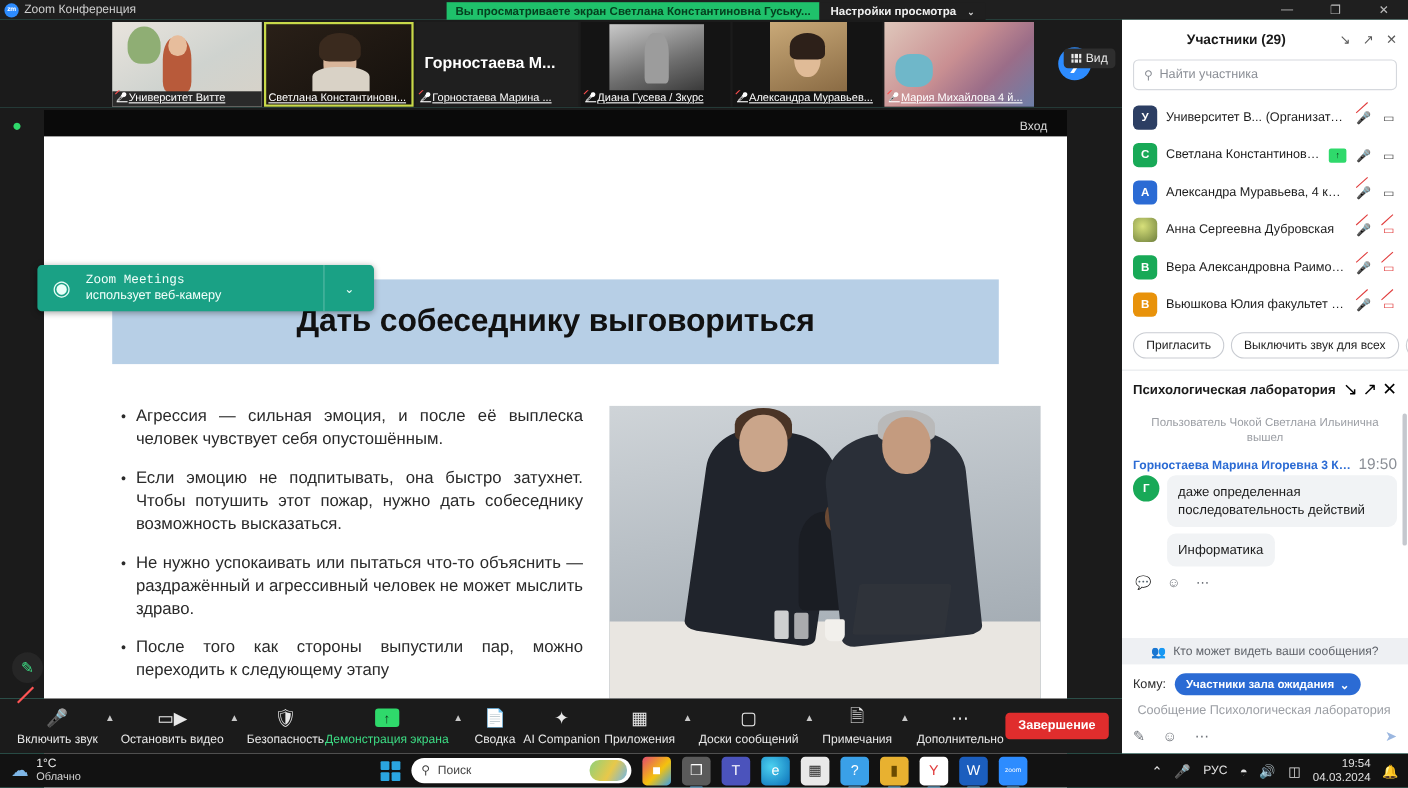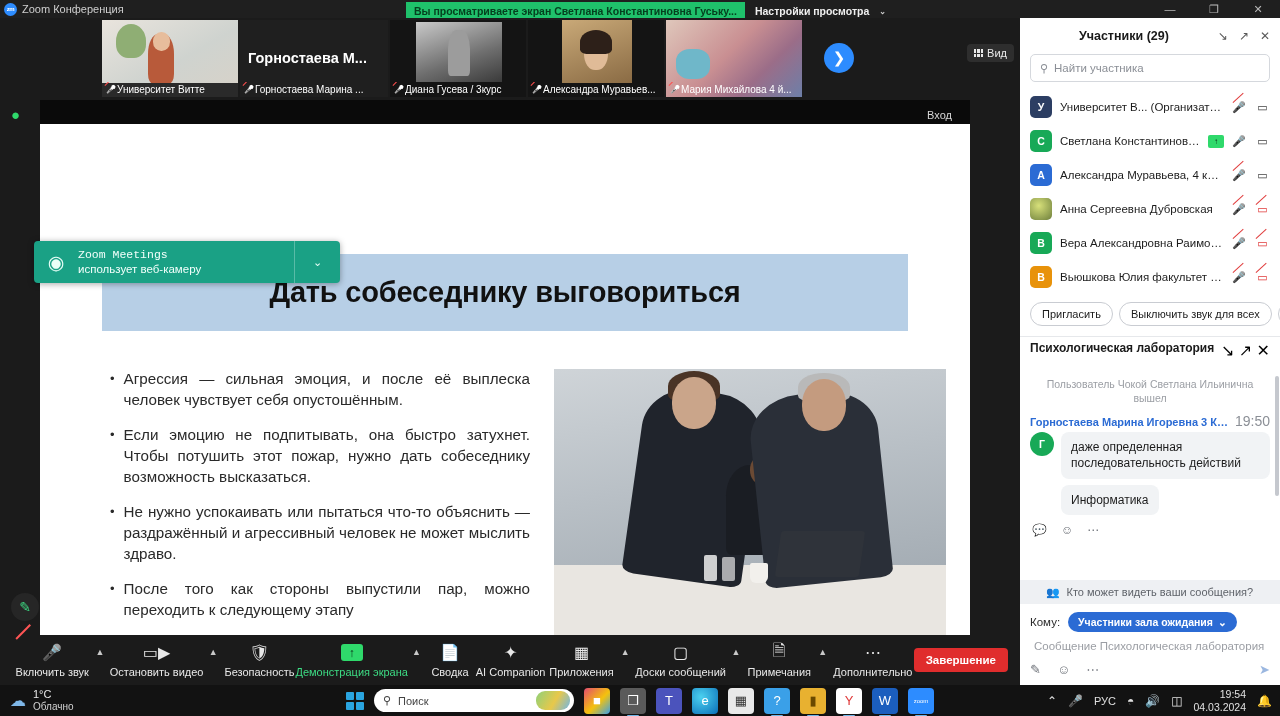--- a/index.html
+++ b/index.html
@@ -53,21 +53,21 @@
   }
   .thumb {
     position: relative; width: 136px; height: 77px; margin-left: 2px;
     background: #101010; overflow: hidden; flex: none;
   }
   .thumb.speaking { outline: 2px solid #c8d94a; outline-offset: -2px; }
   .thumb-name {
     position: absolute; left: 0; bottom: 0; height: 15px;
     display: flex; align-items: center; gap: 3px;
     padding: 0 4px; max-width: 100%;
-    font-size: 10px; color: #fff; white-space: nowrap; overflow: hidden;
+    font-size: 10px; color: #fff; white-space: nowrap; overflow: hidden; text-decoration: underline;
   }
   .mic-off {
     color: #ff5c5c; font-size: 10px; flex: none; line-height: 1;
     position: relative; display: inline-block; width: 8px;
   }
   .mic-off::before { content: "🎤"; font-size: 8px; filter: grayscale(1) brightness(2); }
   .mic-off::after {
     content: ""; position: absolute; left: -1px; top: 1px;
     width: 11px; height: 1.4px; background: #ff4d4d;
     transform: rotate(-45deg); transform-origin: left center;
@@ -295,21 +295,21 @@
     display: flex; align-items: center; gap: 6px; padding: 8px 10px 10px; flex: none;
   }
   .pbtn {
     border: 1px solid #c9ccd2; border-radius: 14px; height: 24px;
     display: flex; align-items: center; padding: 0 11px;
     font-size: 11px; color: #1c1c1c; white-space: nowrap;
   }
   .pbtn.dots { padding: 0 8px; }
 
   .chat-head {
-    height: 34px; display: flex; align-items: flex-start; padding: 4px 10px;
+    height: 34px; display: flex; align-items: center; padding: 16px 10px;
     border-top: 1px solid #e6e8eb; flex: none;
   }
   .chat-head .ttl { flex: 1; font-size: 12px; font-weight: bold; color: #1a1a1a; }
   .chat-body { flex: 1; overflow: hidden; padding: 4px 10px 0; position: relative; }
   .sys-msg {
     font-size: 10.5px; color: #9b9ea4; text-align: center; line-height: 1.3;
     margin: 4px 14px 8px;
   }
   .msg-hdr { display: flex; align-items: baseline; gap: 6px; margin-bottom: 3px; }
   .msg-author {
@@ -421,20 +421,28 @@
       <div style="position:absolute;left:14px;top:4px;width:30px;height:34px;background:#8fae74;border-radius:50% 50% 40% 40%"></div>
       <div style="position:absolute;left:46px;top:14px;width:26px;height:50px;background:#b85a3a;border-radius:40% 40% 20% 20%"></div>
       <div style="position:absolute;left:51px;top:12px;width:17px;height:19px;background:#e7bd9c;border-radius:48%"></div>
       <div style="position:absolute;left:0;bottom:0;width:100%;height:14px;background:#2a2a2a"></div>
       <div class="thumb-name">
         <span class="mic-off"></span>
         <span>Университет Витте</span>
       </div>
     </div>
 
+    <div class="thumb speaking" style="background:linear-gradient(150deg,#2a2018,#14100c)">
+      <div style="position:absolute;left:54px;top:16px;width:30px;height:42px;background:#d8b59a;border-radius:46%"></div>
+      <div style="position:absolute;left:50px;top:10px;width:38px;height:26px;background:#3a2a1e;border-radius:50% 50% 25% 25%"></div>
+      <div style="position:absolute;left:44px;bottom:14px;width:52px;height:22px;background:#d9d2c6;border-radius:40% 40% 0 0"></div>
+      <div class="thumb-name">
+        <span>Светлана Константиновн...</span>
+      </div>
+    </div>
 
     <div class="thumb" style="background:#1f1f1f;width:148px">
       <div class="thumb-bigname">Горностаева  М...</div>
       <div class="thumb-name">
         <span class="mic-off"></span>
         <span>Горностаева Марина ...</span>
       </div>
     </div>
 
     <div class="thumb" style="background:#141414">

